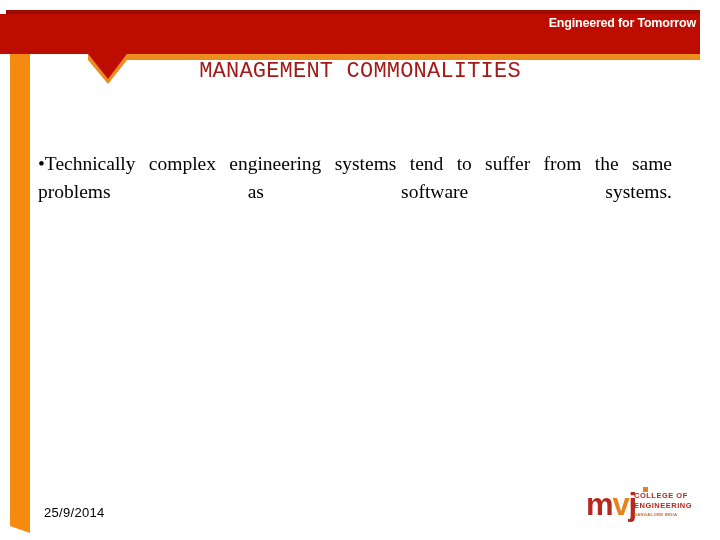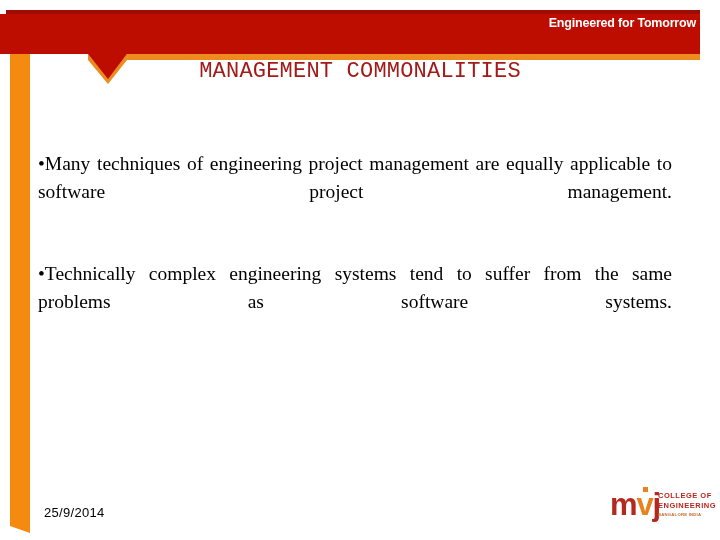--- a/index.html
+++ b/index.html
@@ -106,36 +106,35 @@
   }
   .logo-mark {
     position: absolute;
     left: 0;
     top: 0;
     font-family: "Liberation Sans", sans-serif;
     font-size: 31px;
     font-weight: bold;
     letter-spacing: -1.2px;
     line-height: 1;
-    margin-left: 24px;
   }
   .logo-m { color: #B5281E; }
   .logo-v { color: #E8821E; }
   .logo-j { color: #B5281E; }
   .logo-dot {
     position: absolute;
     left: 57px;
     top: -2px;
     width: 5px;
     height: 5px;
     background: #E8821E;
   }
   .logo-text {
     position: absolute;
-    left: 72px;
+    left: 48px;
     top: 2px;
     width: 58px;
   }
   .logo-line1, .logo-line2 {
     color: #B5281E;
     font-family: "Liberation Sans", sans-serif;
     font-size: 7.5px;
     font-weight: bold;
     letter-spacing: 0.5px;
     line-height: 1.32;
@@ -175,21 +174,20 @@
     <polygon points="10,0 30,0 30,425 10,418" fill="#F58A10"></polygon>
   </svg>
 
   <div class="tagline">Engineered for Tomorrow</div>
 
   <div class="slide-title">MANAGEMENT COMMONALITIES</div>
 
   <div class="body-area">
 
 
-    <p class="bullet-para para-2"><span class="bullet-mark">•</span><span>Many techniques of engineering project management are equally applicable to software project management.</span></p>
 
     <p class="bullet-para para-3"><span class="bullet-mark">•</span><span>Technically complex engineering systems tend to suffer from the same problems as software systems.</span></p>
 
   </div>
 
   <div class="footer-date">25/9/2014</div>
 
   <div class="logo">
     <div class="logo-mark"><span class="logo-m">m</span><span class="logo-v">v</span><span class="logo-j">j</span></div>
     <div class="logo-dot"></div>

